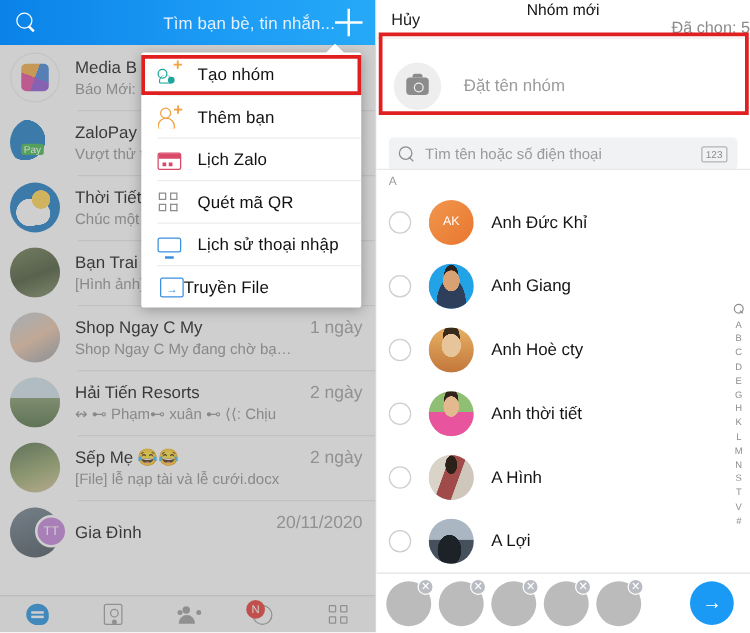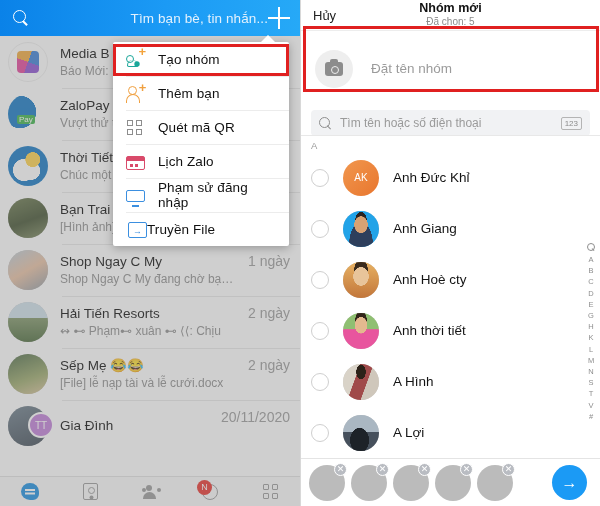--- a/index.html
+++ b/index.html
@@ -258,22 +258,22 @@
   }
   .rp-header {
     height: 30px; display: flex; align-items: center;
     padding: 0 12px; position: relative;
   }
   .rp-cancel { font-size: 13px; color: #222; }
   .rp-title-wrap {
     position: absolute; left: 0; right: 0; top: 1px;
     text-align: center; pointer-events: none;
   }
-  .rp-title { font-size: 12.5px; font-weight: bold; color: #111; line-height: 15px; }
-  .rp-sub { font-size: 10px; color: #8b8b8b; line-height: 12px; }
+  .rp-title { font-size: 12.5px; font-weight: normal; color: #111; line-height: 15px; }
+  .rp-sub { font-size: 13px; color: #8b8b8b; line-height: 12px; text-align: right; }
 
   .name-section {
     height: 76px; display: flex; align-items: center; padding: 4px 14px;
     border-top: 1px solid #ededed;
   }
   .cam-circle {
     width: 38px; height: 38px; border-radius: 50%; background: #eeeeee;
     display: flex; align-items: center; justify-content: center;
     flex: 0 0 38px; margin-right: 18px;
   }
@@ -542,37 +542,37 @@
         <span class="mi-ico ic-newgroup">
             <i></i>
           </span>
         <span class="mi-label">Tạo nhóm</span>
       </div>
       <div class="menu-item">
         <span class="mi-ico ic-adduser">
             <i>+</i>
           </span>
         <span class="mi-label">Thêm bạn</span>
+      </div>
+      <div class="menu-item">
+        <span class="mi-ico ic-cal"></span>
+        <span class="mi-label">Lịch Zalo</span>
       </div>
       <div class="menu-item">
         <span class="mi-ico ic-qr">
             <i></i>
             <i></i>
             <i></i>
             <i></i>
           </span>
         <span class="mi-label">Quét mã QR</span>
       </div>
       <div class="menu-item">
-        <span class="mi-ico ic-cal"></span>
-        <span class="mi-label">Lịch Zalo</span>
-      </div>
-      <div class="menu-item">
         <span class="mi-ico ic-monitor"></span>
-        <span class="mi-label">Phạm sử đăng nhập</span>
+        <span class="mi-label">Lịch sử thoại nhập</span>
       </div>
       <div class="menu-item">
         <span class="mi-ico ic-file"></span>
         <span class="mi-label">Truyền File</span>
       </div>
     </div>
     <div class="hl-box-menu"></div>
 
   </div>
 

